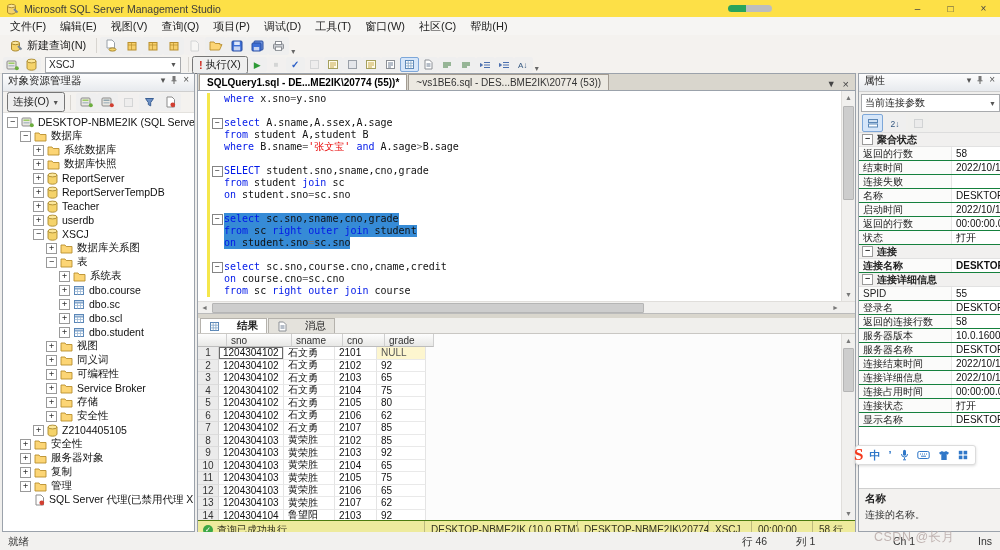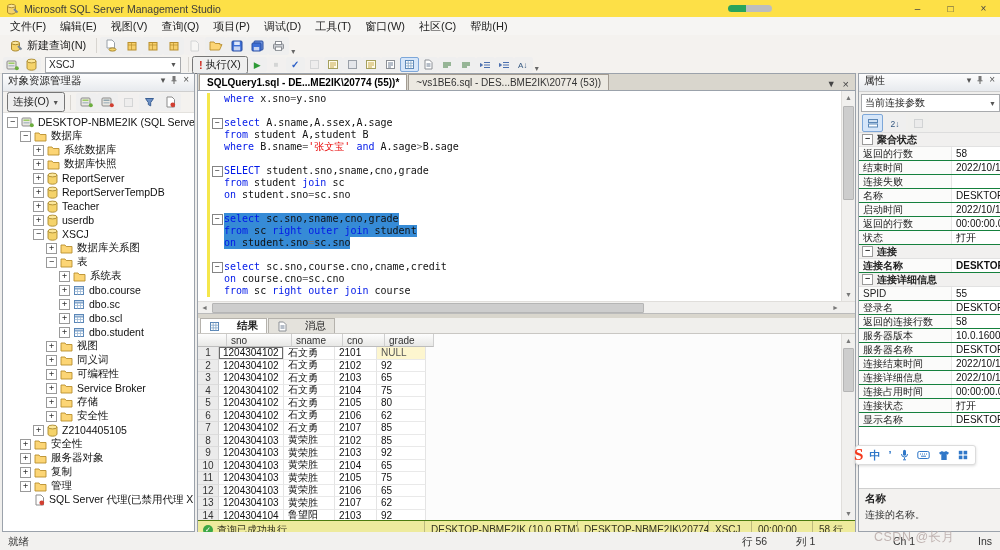--- a/index.html
+++ b/index.html
@@ -1065,19 +1065,19 @@
           <rect x="5.6" y="0.8" width="3.6" height="3.6" fill="#2f77c8"></rect>
           <rect x="0.8" y="5.6" width="3.6" height="3.6" fill="#2f77c8"></rect>
           <rect x="5.6" y="5.6" width="3.6" height="3.6" fill="#2f77c8"></rect>
         </svg>
       </span>
     </span>
 </div>
 
 <div class="sb">
   <span style="left:8px">就绪</span>
-  <span style="left:742px">行 56</span>
+  <span style="left:742px">行 46</span>
   <span style="left:796px">列 1</span>
   <span style="left:893px">Ch 1</span>
   <span style="left:978px">Ins</span>
 </div>
 
 <div class="watermark">CSDN @长月</div>
 
 </body></html>

